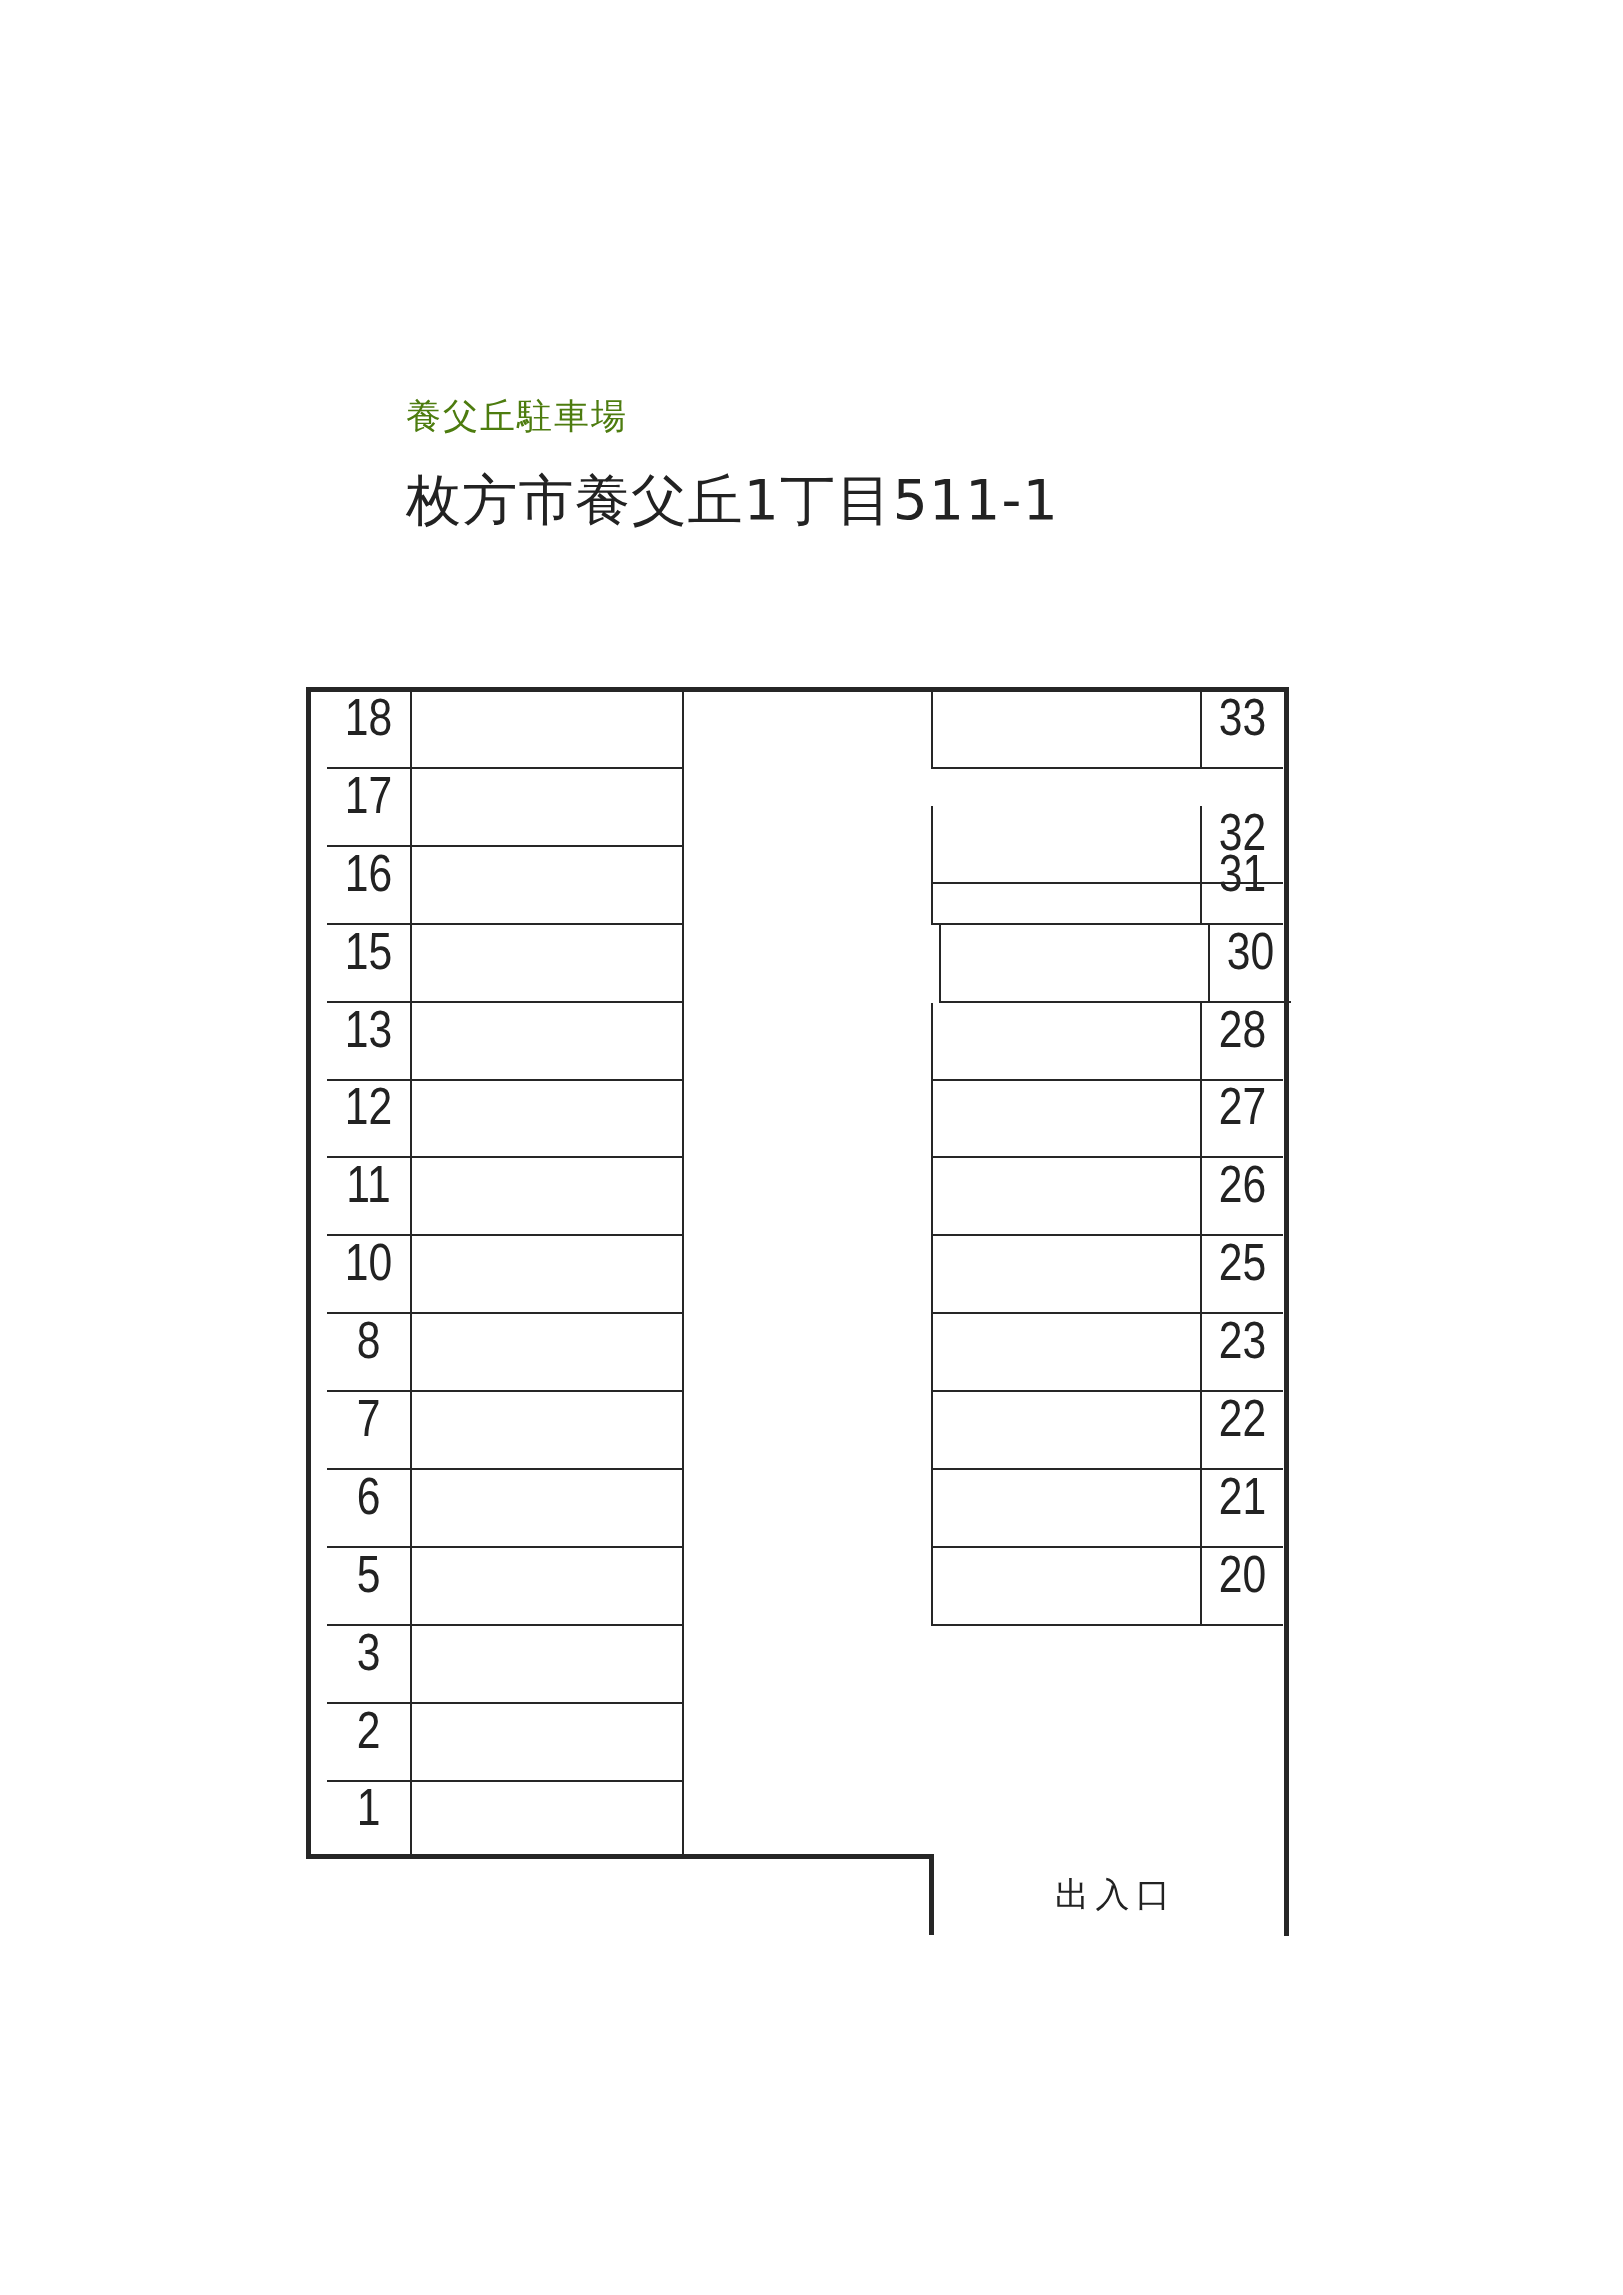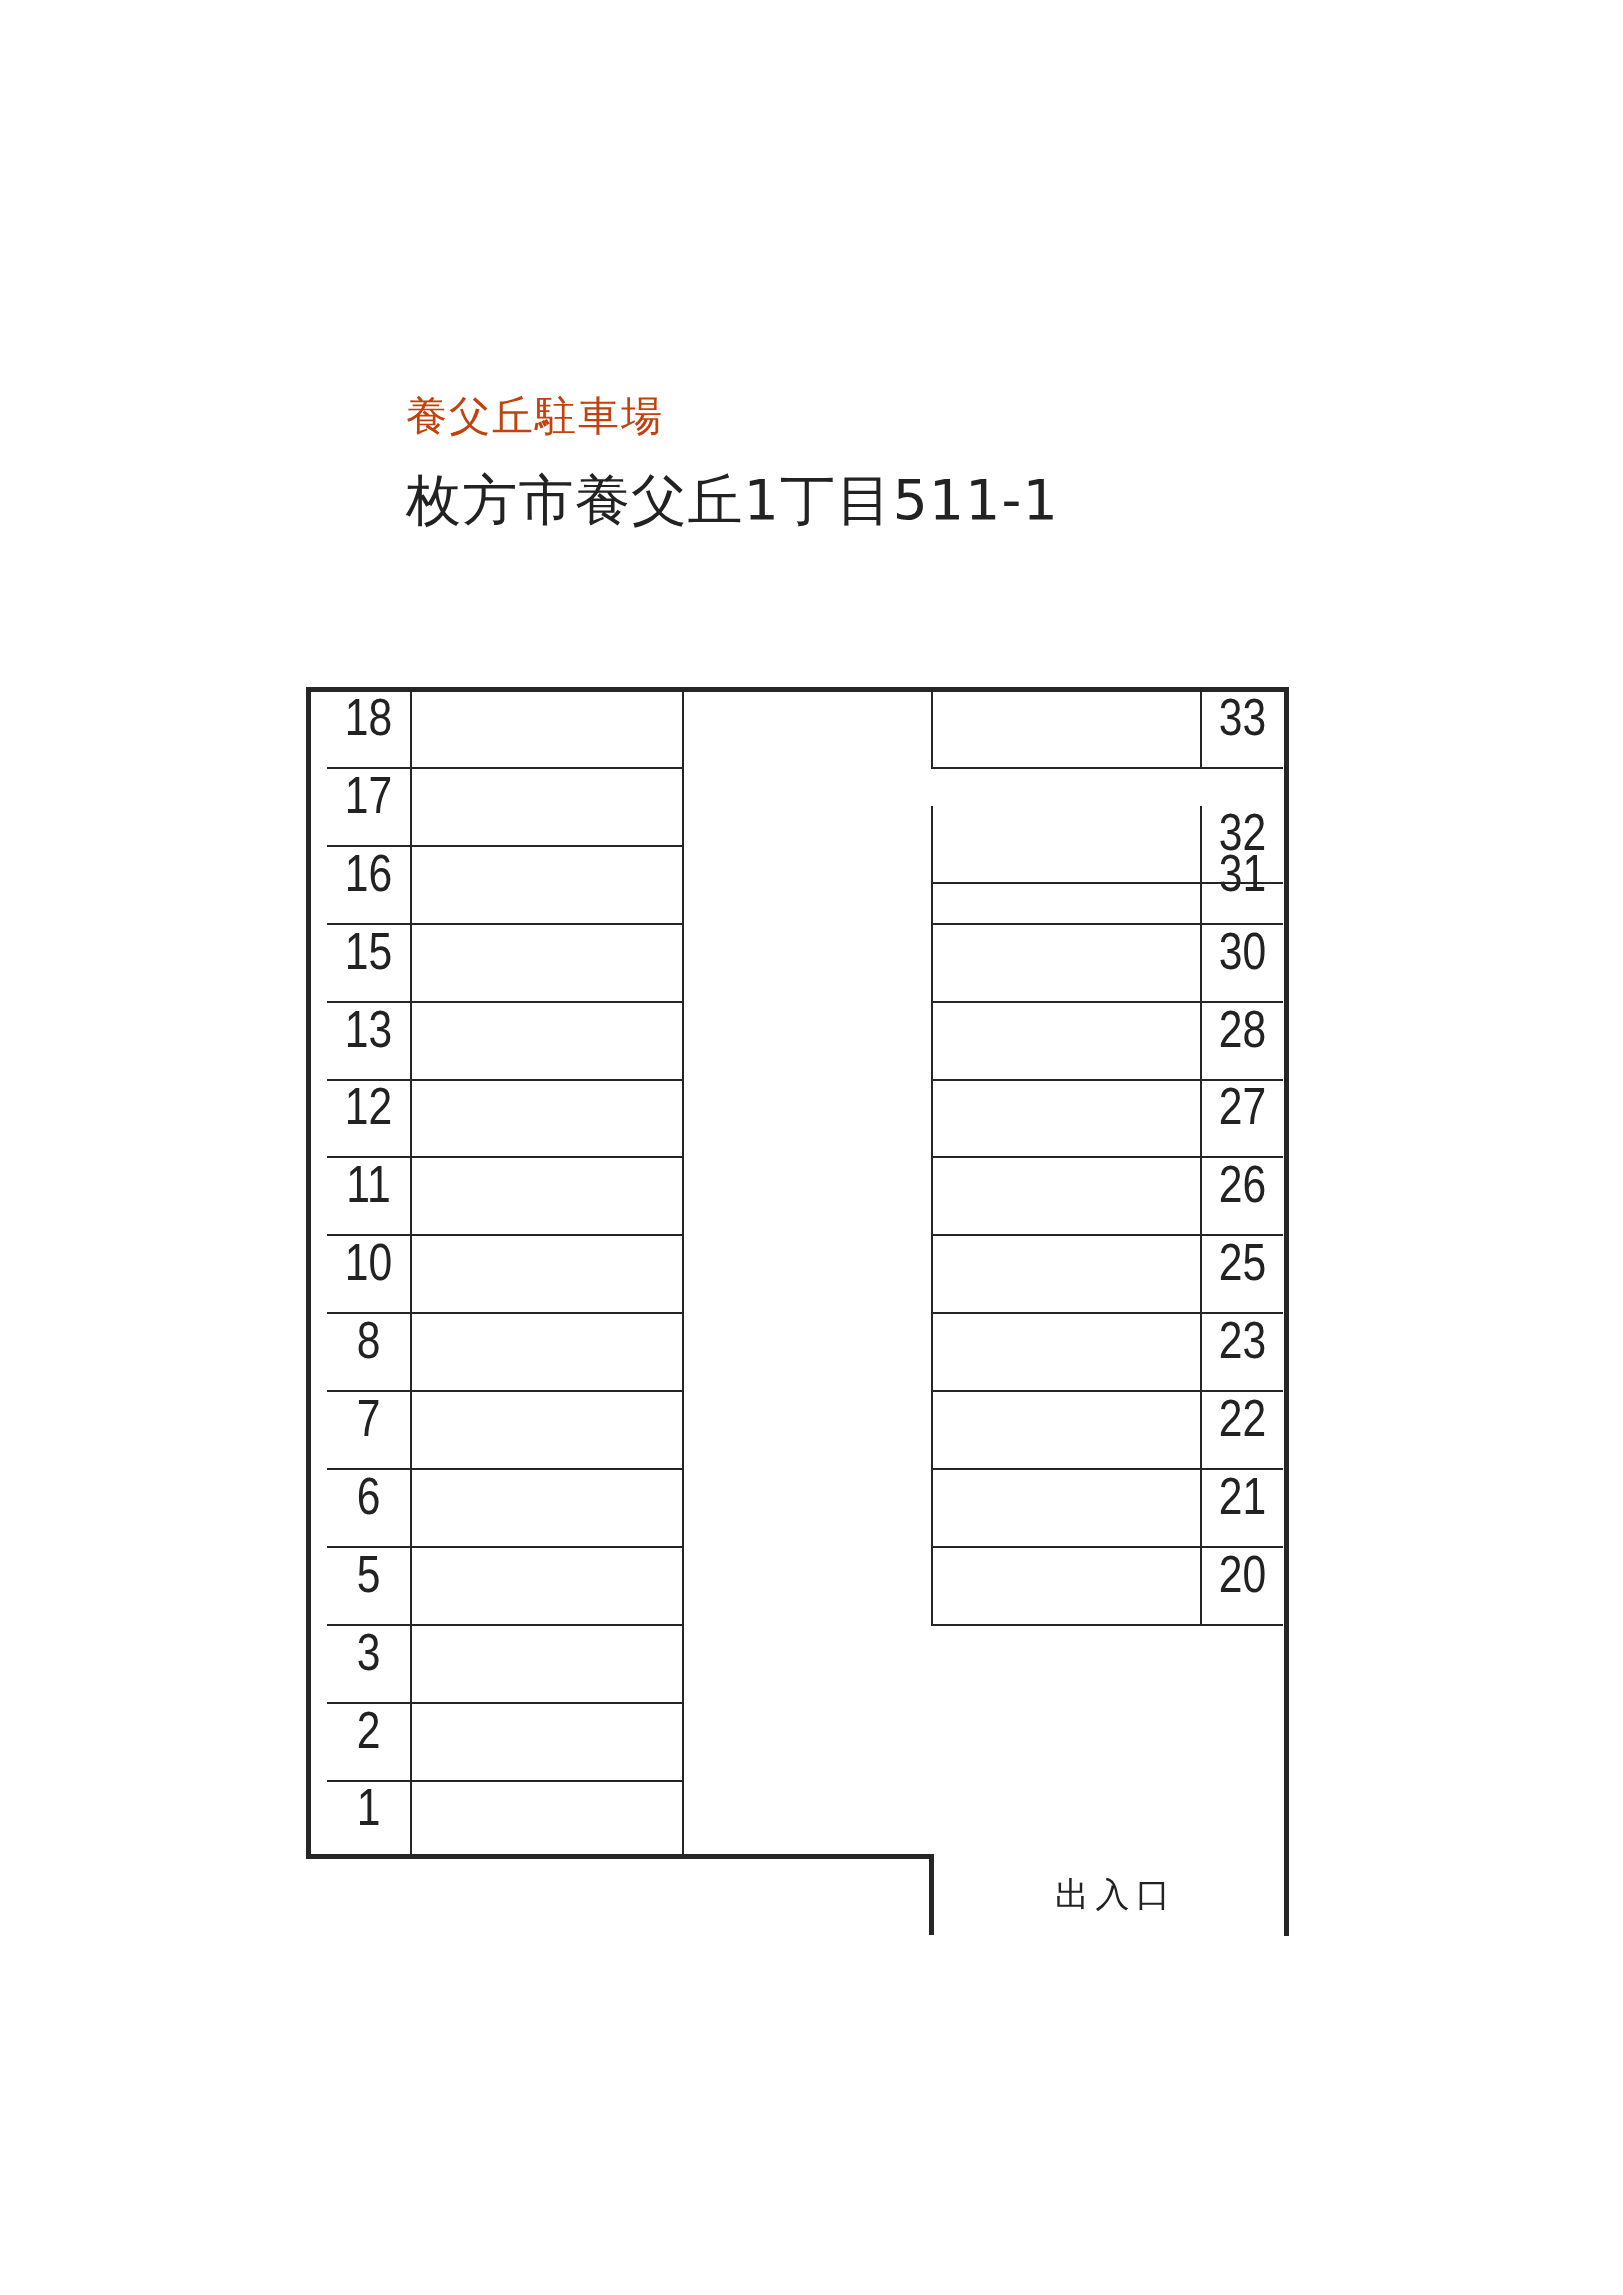--- a/index.html
+++ b/index.html
@@ -12,25 +12,25 @@
       height: 2295px;
       position: relative;
       overflow: hidden;
       font-family: "DejaVu Sans", "Liberation Sans", sans-serif;
       color: #1f1f1f;
     }
     .title {
       position: absolute;
       left: 406px;
       top: 387px;
-      font-size: 41px;
+      font-size: 35px;
       line-height: 58px;
       letter-spacing: 2px;
       white-space: nowrap;
-      color: #c2410c;
+      color: #4d7c0f;
     }
     .address {
       position: absolute;
       left: 406px;
       top: 471px;
       font-size: 55px;
       line-height: 58px;
       letter-spacing: 1.3px;
       white-space: nowrap;
       color: #222;
@@ -214,21 +214,21 @@
         <div class="cell num-cell">
           <div class="num">32</div>
         </div>
       </div>
     <div class="row" style="top:156px;  width:352px;">
         <div class="cell slot-cell"></div>
         <div class="cell num-cell">
           <div class="num">31</div>
         </div>
       </div>
-    <div class="row" style="top:234px;  width:352px;">
+    <div class="row" style="top:234px;  width:352px;margin-left:8px;">
         <div class="cell slot-cell"></div>
         <div class="cell num-cell">
           <div class="num">30</div>
         </div>
       </div>
     <div class="row" style="top:312px;  width:352px;">
         <div class="cell slot-cell"></div>
         <div class="cell num-cell">
           <div class="num">28</div>
         </div>

